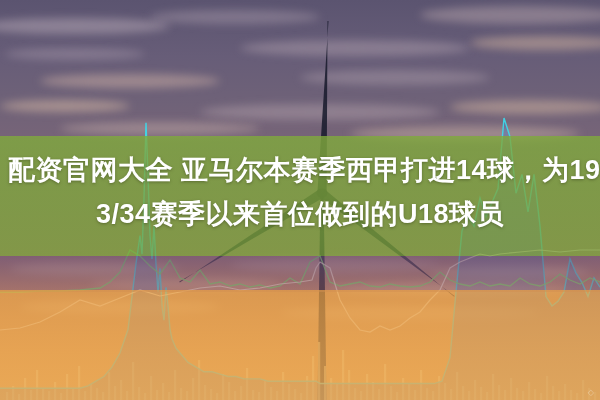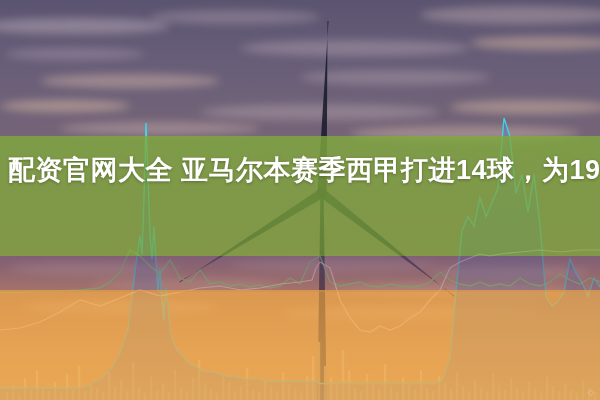--- a/index.html
+++ b/index.html
@@ -211,16 +211,17 @@
     <path id="green-line" d="M 0,292 L 20,292 L 40,291 L 60,291 L 80,290 L 100,288 L 110,282 L 120,272 L 130,250 L 140,256 L 150,266 L 160,274 L 170,260 L 180,278 L 190,282 L 200,270 L 210,284 L 220,282 L 230,286 L 240,284 L 250,287 L 260,285 L 270,288 L 280,286 L 290,278 L 300,284 L 310,262 L 320,256 L 330,282 L 340,286 L 350,284 L 360,282 L 370,286 L 380,287 L 390,284 L 400,286 L 410,287 L 420,286 L 430,282 L 440,272 L 450,280 L 460,284 L 470,286 L 480,282 L 490,286 L 500,284 L 510,286 L 520,278 L 530,284 L 540,286 L 550,282 L 560,274 L 570,280 L 580,284 L 590,278 L 600,282" style="fill: none; stroke: rgb(111, 224, 106); stroke-width: 1.3; opacity: 0.85;"></path>
     <path id="white-line" d="M 0,330 L 20,328 L 40,322 L 60,312 L 80,300 L 100,306 L 120,298 L 140,290 L 160,296 L 180,292 L 200,288 L 220,286 L 240,290 L 260,288 L 280,284 L 300,282 L 312,280 L 316,268 L 320,262 L 330,268 L 340,300 L 350,318 L 360,330 L 370,332 L 380,326 L 390,330 L 400,326 L 410,318 L 420,312 L 430,300 L 440,290 L 450,268 L 460,262 L 470,258 L 480,254 L 490,256 L 500,254 L 520,252 L 540,250 L 560,252 L 580,250 L 600,250" style="fill: none; stroke: rgb(243, 230, 212); stroke-width: 1.2; opacity: 0.8;"></path>
   </svg>
 
   <div id="band-green"></div>
   <div id="band-purple"></div>
   <div id="band-orange"></div>
 
   <div id="headline">
     <span class="ln ln1">配资官网大全 亚马尔本赛季西甲打进14球，为193</span>
+    <span class="ln ln2">3/34赛季以来首位做到的U18球员</span>
   </div>
 
   <div id="watermark">◇</div>
 </div>
 
 </body></html>

